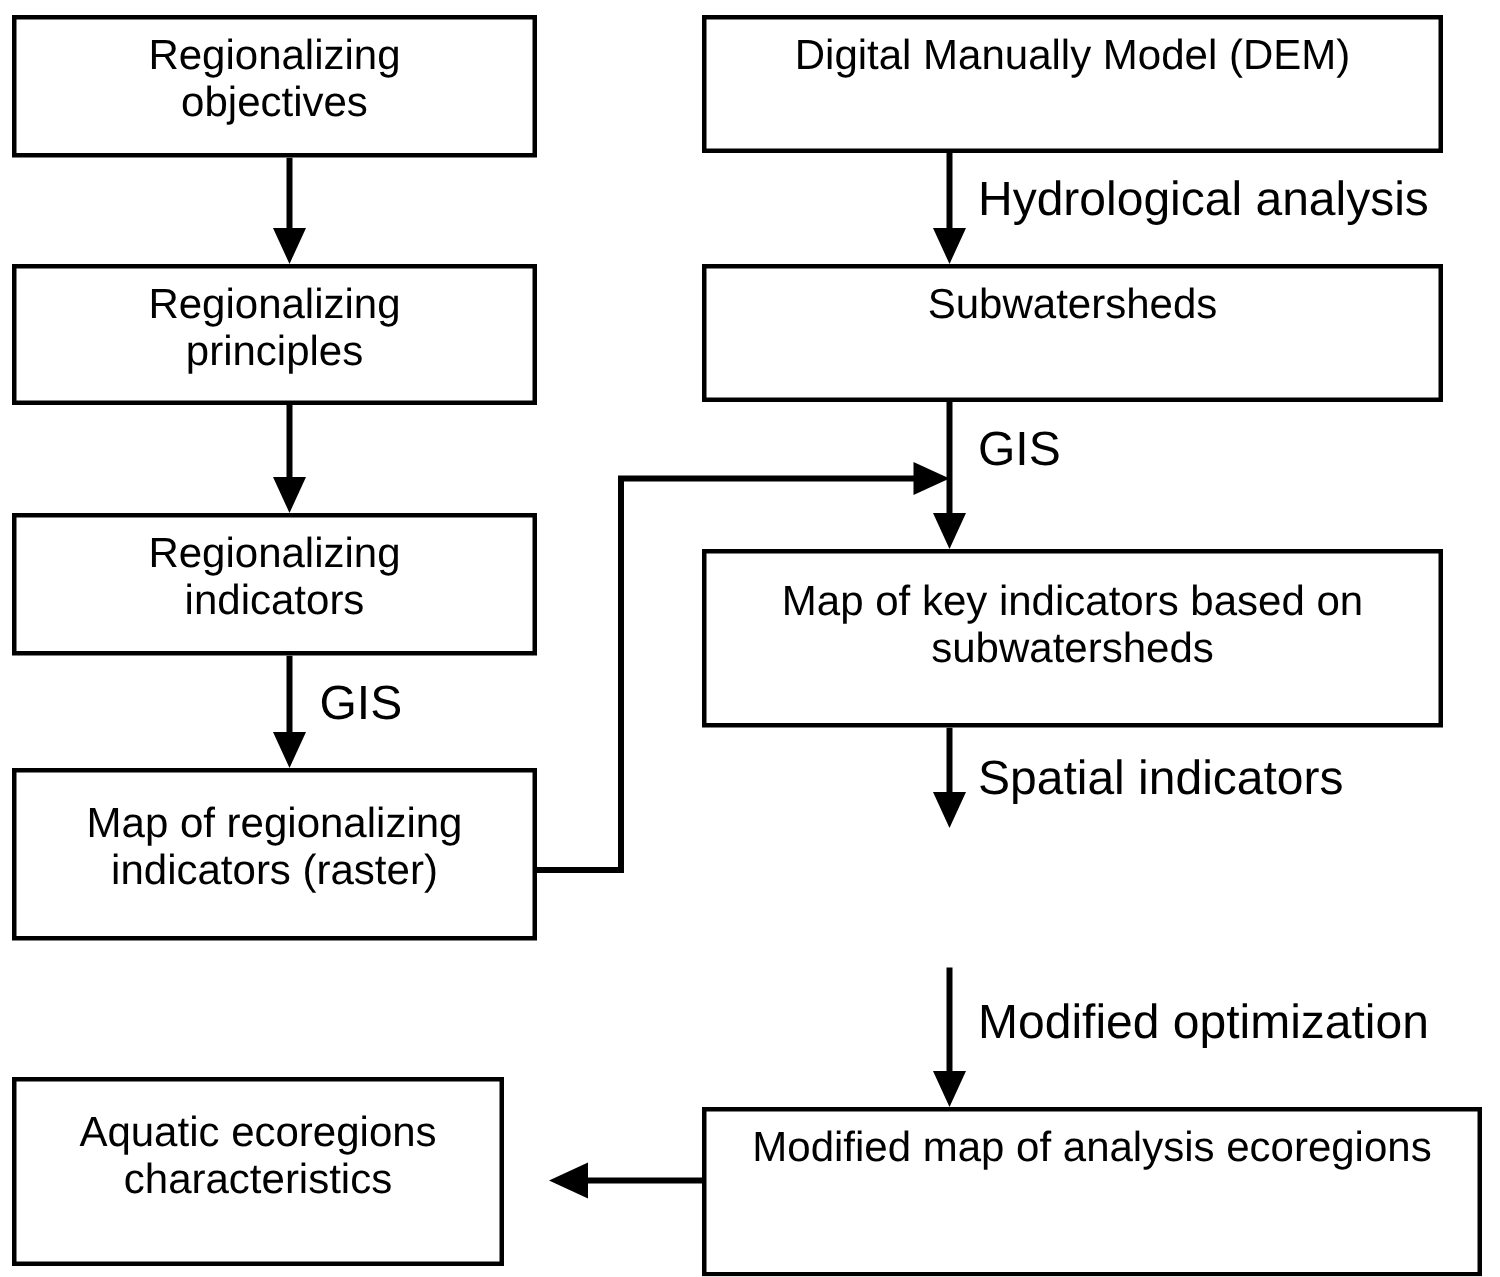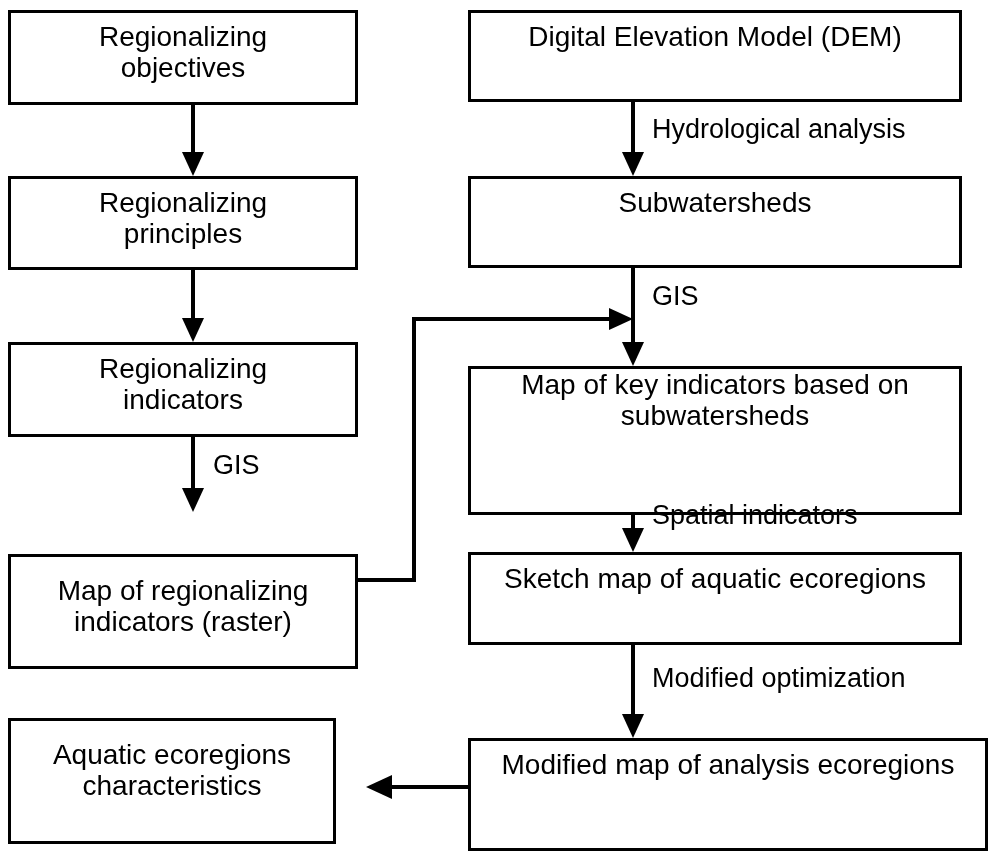--- a/index.html
+++ b/index.html
@@ -31,21 +31,21 @@
     overflow: hidden;
   }
   .node .txt {
     display: block;
     width: 100%;
     white-space: pre-line;
   }
   .edge-label {
     position: absolute;
     color: #000000;
-    font-size: 27px;
+    font-size: 32px;
     line-height: 1;
     white-space: nowrap;
   }
   svg.connectors {
     position: absolute;
     left: 0;
     top: 0;
     width: 1000px;
     height: 851px;
     pointer-events: none;
@@ -122,46 +122,43 @@
   <div class="node" style="left:8px; top:176px; width:350px; height:94px;">
     <span class="txt">Regionalizing
 principles</span>
   </div>
 
   <div class="node" style="left:8px; top:342px; width:350px; height:95px;">
     <span class="txt">Regionalizing
 indicators</span>
   </div>
 
-  <div class="node" style="left:8px; top:512px; width:350px; height:115px; padding-top:18px;margin-top:42px;">
+  <div class="node" style="left:8px; top:512px; width:350px; height:115px; padding-top:18px;">
     <span class="txt">Map of regionalizing
 indicators (raster)</span>
   </div>
 
   <div class="node" style="left:8px; top:718px; width:328px; height:126px; padding-top:18px;">
     <span class="txt">Aquatic ecoregions
 characteristics</span>
   </div>
 
   <div class="node" style="left:468px; top:10px; width:494px; height:92px;">
-    <span class="txt">Digital Elevation Model (DEM)</span>
+    <span class="txt">Digital Manually Model (DEM)</span>
   </div>
 
   <div class="node" style="left:468px; top:176px; width:494px; height:92px;">
     <span class="txt">Subwatersheds</span>
   </div>
 
-  <div class="node" style="left:468px; top:366px; width:494px; height:149px; padding-top:0;">
+  <div class="node" style="left:468px; top:366px; width:494px; height:119px; padding-top:16px;">
     <span class="txt">Map of key indicators based on
 subwatersheds</span>
   </div>
 
-  <div class="node" style="left:468px; top:552px; width:494px; height:93px;">
-    <span class="txt">Sketch map of aquatic ecoregions</span>
-  </div>
 
   <div class="node" style="left:468px; top:738px; width:520px; height:113px;">
     <span class="txt">Modified map of analysis ecoregions</span>
   </div>
 
   <div class="edge-label" style="left:652px; top:116px;">Hydrological analysis</div>
 
   <div class="edge-label" style="left:652px; top:283px;">GIS</div>
 
   <div class="edge-label" style="left:213px; top:452px;">GIS</div>

